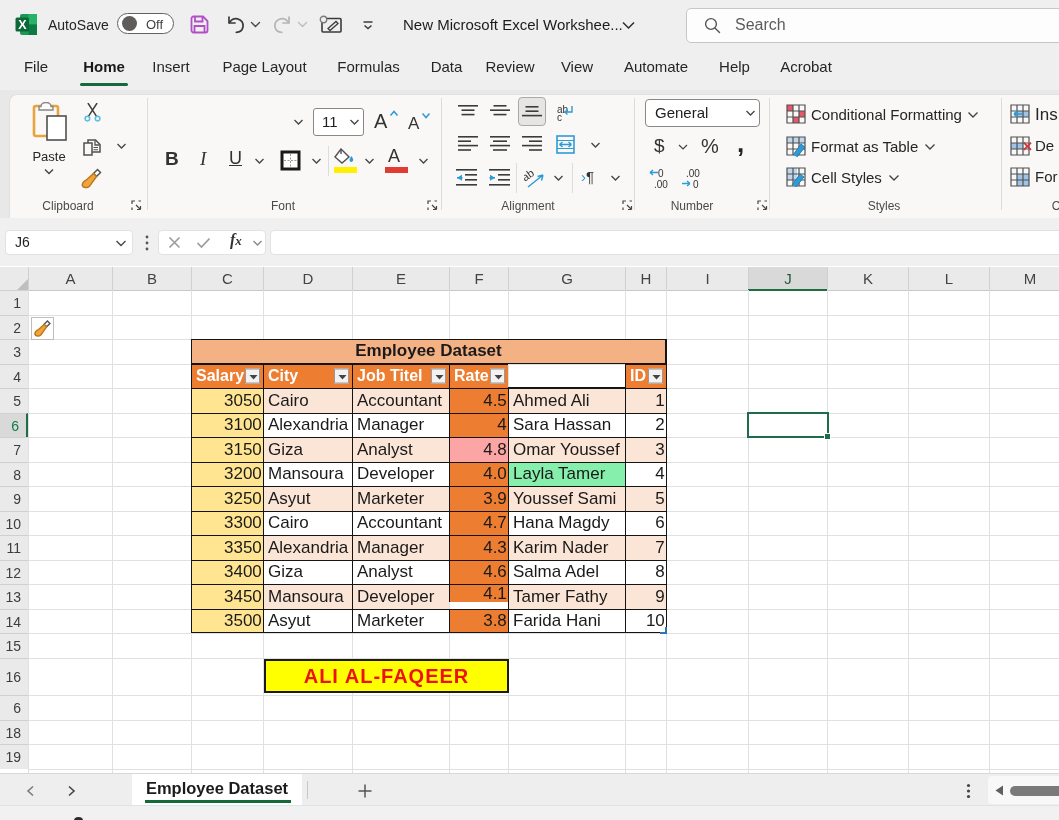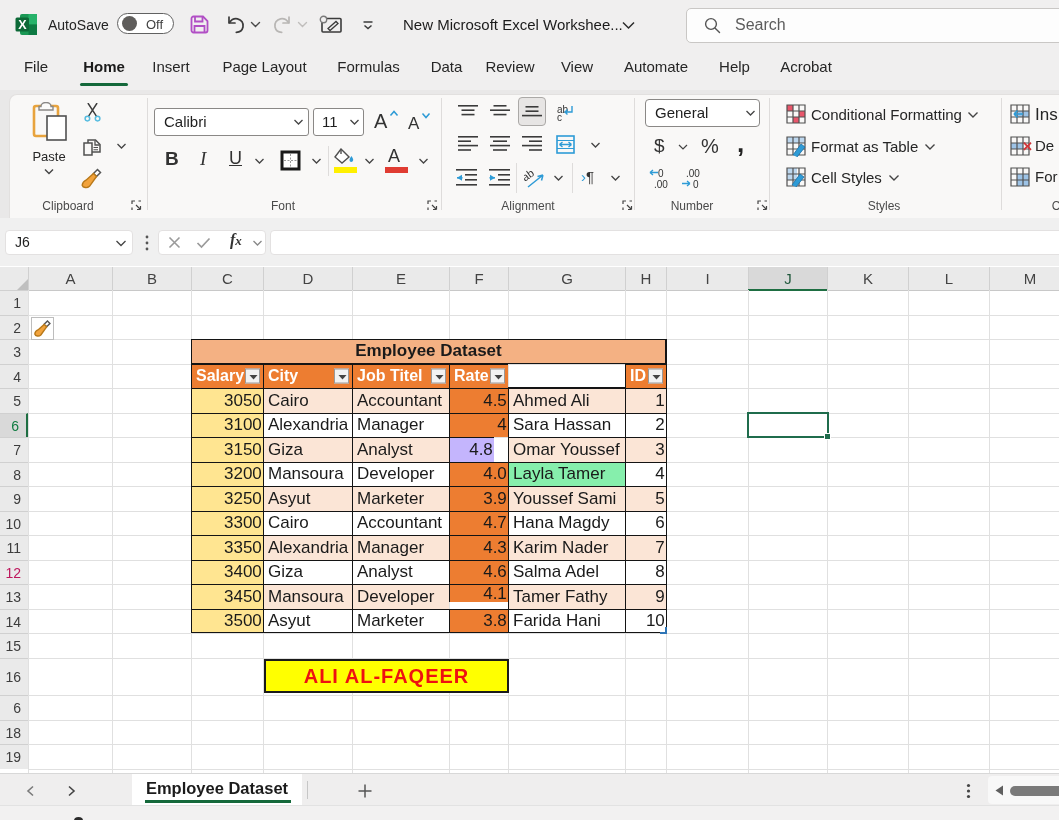--- a/index.html
+++ b/index.html
@@ -120,21 +120,20 @@
     <svg class="abs" style="left:116px;top:53px" width="11" height="7" viewBox="0 0 11 7">
       <path d="M1.5 1 L5.5 5 L9.5 1" fill="none" stroke="#444" stroke-width="1.3"></path>
     </svg>
     <svg class="abs" style="left:80px;top:77px" width="23" height="23" viewBox="0 0 23 23">
 <path d="M13.5 6.5 L17.5 2.5 L20.5 5.5 L16.5 9.5 Z" fill="#fff" stroke="#555" stroke-width="1.5"></path>
 <path d="M2.2 18.2 C2.5 15.8 4 14 6 13.2 L13.5 6.5 L16.5 9.5 L9.5 19.3 C7 21.5 3 20.8 2.2 18.2 Z" fill="#F2A33C" stroke="#B87818" stroke-width="1.4"></path>
 </svg>
     <div class="glabel" style="left:68px;top:109px">Clipboard</div>
   </div>
 <div style="position:absolute;left:0;top:0;width:1059px;height:820px;pointer-events:none">
-    <div class="combo" style="left:154px;top:108px;width:155px;height:28px;line-height:26px;padding-left:9px">Calibri</div>
     <svg class="abs" style="left:293px;top:119px" width="11" height="7" viewBox="0 0 11 7">
       <path d="M1.5 1 L5.5 5 L9.5 1" fill="none" stroke="#444" stroke-width="1.3"></path>
     </svg>
     <div class="combo" style="left:313px;top:108px;width:51px;height:28px;line-height:26px;padding-left:8px">11</div>
     <svg class="abs" style="left:349px;top:119px" width="11" height="7" viewBox="0 0 11 7">
       <path d="M1.5 1 L5.5 5 L9.5 1" fill="none" stroke="#444" stroke-width="1.3"></path>
     </svg>
     <div class="abs" style="left:374px;top:110px;font-size:20px;color:#333">A</div>
     <svg class="abs" style="left:389px;top:110px" width="10" height="7" viewBox="0 0 10 7">
       <path d="M1.5 5.5 L5 1.5 L8.5 5.5" fill="none" stroke="#2E9BD6" stroke-width="1.5"></path>
@@ -386,21 +385,21 @@
       <div class="rowhdr" style="top:48.5px;height:24.5px;background:#EAEAEA;color:#3d3d3d;line-height:24.5px">2</div>
       <div class="rowhdr" style="top:73.0px;height:24.5px;background:#EAEAEA;color:#3d3d3d;line-height:24.5px">3</div>
       <div class="rowhdr" style="top:97.5px;height:24.5px;background:#EAEAEA;color:#3d3d3d;line-height:24.5px">4</div>
       <div class="rowhdr" style="top:122.0px;height:24.5px;background:#EAEAEA;color:#3d3d3d;line-height:24.5px">5</div>
       <div class="rowhdr" style="top:146.5px;height:24.5px;background:#D9D9D9;color:#107C41;border-right:2px solid #1E6E42;line-height:24.5px">6</div>
       <div class="rowhdr" style="top:171.0px;height:24.5px;background:#EAEAEA;color:#3d3d3d;line-height:24.5px">7</div>
       <div class="rowhdr" style="top:195.5px;height:24.5px;background:#EAEAEA;color:#3d3d3d;line-height:24.5px">8</div>
       <div class="rowhdr" style="top:220.0px;height:24.5px;background:#EAEAEA;color:#3d3d3d;line-height:24.5px">9</div>
       <div class="rowhdr" style="top:244.5px;height:24.5px;background:#EAEAEA;color:#3d3d3d;line-height:24.5px">10</div>
       <div class="rowhdr" style="top:269.0px;height:24.5px;background:#EAEAEA;color:#3d3d3d;line-height:24.5px">11</div>
-      <div class="rowhdr" style="top:293.5px;height:24.5px;background:#EAEAEA;color:#be185d;line-height:24.5px">12</div>
+      <div class="rowhdr" style="top:293.5px;height:24.5px;background:#EAEAEA;color:#404040;line-height:24.5px">12</div>
       <div class="rowhdr" style="top:318.0px;height:24.5px;background:#EAEAEA;color:#3d3d3d;line-height:24.5px">13</div>
       <div class="rowhdr" style="top:342.5px;height:24.5px;background:#EAEAEA;color:#3d3d3d;line-height:24.5px">14</div>
       <div class="rowhdr" style="top:367.0px;height:24.5px;background:#EAEAEA;color:#3d3d3d;line-height:24.5px">15</div>
       <div class="rowhdr" style="top:391.5px;height:37.5px;background:#EAEAEA;color:#3d3d3d;line-height:37.5px">16</div>
       <div class="rowhdr" style="top:429.0px;height:24.5px;background:#EAEAEA;color:#3d3d3d;line-height:24.5px">6</div>
       <div class="rowhdr" style="top:453.5px;height:24.5px;background:#EAEAEA;color:#3d3d3d;line-height:24.5px">18</div>
       <div class="rowhdr" style="top:478.0px;height:24.5px;background:#EAEAEA;color:#3d3d3d;line-height:24.5px">19</div>
       <div class="vline" style="left:28px;top:24px;height:483px"></div>
       <div class="vline" style="left:112px;top:24px;height:483px"></div>
       <div class="vline" style="left:191px;top:24px;height:483px"></div>
@@ -472,21 +471,21 @@
       <div class="cell num" style="left:625px;top:122.0px;width:41px;height:24.5px;background:#FBE5D6;">1</div>
       <div class="cell num" style="left:191px;top:146.5px;width:72px;height:24.5px;background:#FFE591;">3100</div>
       <div class="cell" style="left:263px;top:146.5px;width:89px;height:24.5px;background:#FFFFFF;">Alexandria</div>
       <div class="cell" style="left:352px;top:146.5px;width:97px;height:24.5px;background:#FFFFFF;">Manager</div>
       <div class="cell num" style="left:449px;top:146.5px;width:73px;height:24.5px;background:#ED7D31;">4.2</div>
       <div class="cell" style="left:508px;top:146.5px;width:117px;height:24.5px;background:#FFFFFF;">Sara Hassan</div>
       <div class="cell num" style="left:625px;top:146.5px;width:41px;height:24.5px;background:#FFFFFF;">2</div>
       <div class="cell num" style="left:191px;top:171.0px;width:72px;height:24.5px;background:#FFE591;">3150</div>
       <div class="cell" style="left:263px;top:171.0px;width:89px;height:24.5px;background:#FBE5D6;">Giza</div>
       <div class="cell" style="left:352px;top:171.0px;width:97px;height:24.5px;background:#FBE5D6;">Analyst</div>
-      <div class="cell num" style="left:449px;top:171.0px;width:45px;height:24.5px;background:#c4b5fd;">4.8</div>
+      <div class="cell num" style="left:449px;top:171.0px;width:59px;height:24.5px;background:#fca5a5;">4.8</div>
       <div class="cell" style="left:508px;top:171.0px;width:117px;height:24.5px;background:#FBE5D6;">Omar Youssef</div>
       <div class="cell num" style="left:625px;top:171.0px;width:41px;height:24.5px;background:#FBE5D6;">3</div>
       <div class="cell num" style="left:191px;top:195.5px;width:72px;height:24.5px;background:#FFE591;">3200</div>
       <div class="cell" style="left:263px;top:195.5px;width:89px;height:24.5px;background:#FFFFFF;">Mansoura</div>
       <div class="cell" style="left:352px;top:195.5px;width:97px;height:24.5px;background:#FFFFFF;">Developer</div>
       <div class="cell num" style="left:449px;top:195.5px;width:59px;height:24.5px;background:#ED7D31;">4.0</div>
       <div class="cell" style="left:508px;top:195.5px;width:117px;height:24.5px;background:#86efac;">Layla Tamer</div>
       <div class="cell num" style="left:625px;top:195.5px;width:41px;height:24.5px;background:#FFFFFF;">4</div>
       <div class="cell num" style="left:191px;top:220.0px;width:72px;height:24.5px;background:#FFE591;">3250</div>
       <div class="cell" style="left:263px;top:220.0px;width:89px;height:24.5px;background:#FBE5D6;">Asyut</div>

